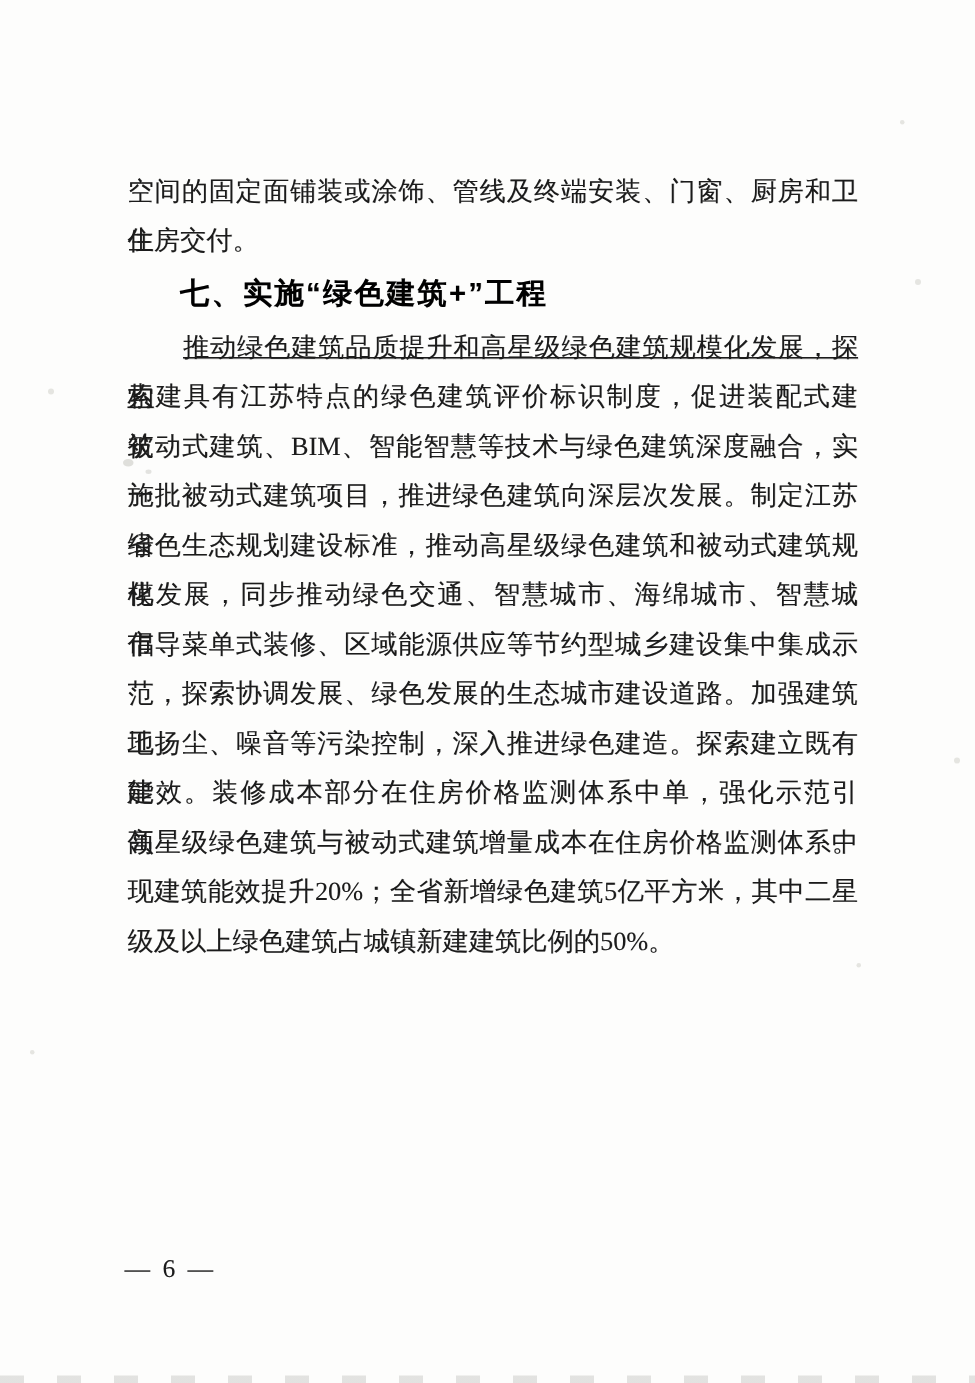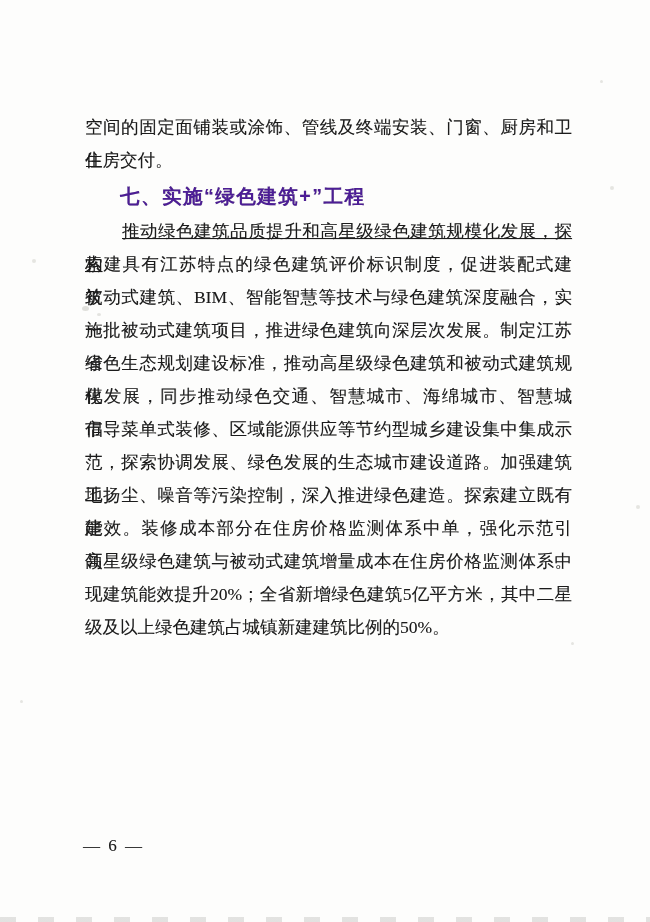--- a/index.html
+++ b/index.html
@@ -42,21 +42,21 @@
   }
   .heading {
     font-family: "Liberation Sans", "DejaVu Sans", sans-serif;
     font-weight: 700;
     font-size: 19.5px;
     line-height: 38px;
     height: 38px;
     margin: 0;
     padding-left: 35px;
     letter-spacing: 1.5px;
-    color: #4c1d95;
+    color: #000000;
     text-shadow: 0.3px 0.3px 0 rgba(20,20,20,0.35);
   }
   .footer {
     position: absolute;
     left: 83px;
     top: 832px;
     font-family: "Liberation Serif", "DejaVu Serif", serif;
     font-size: 17px;
     line-height: 28px;
     letter-spacing: 2px;

